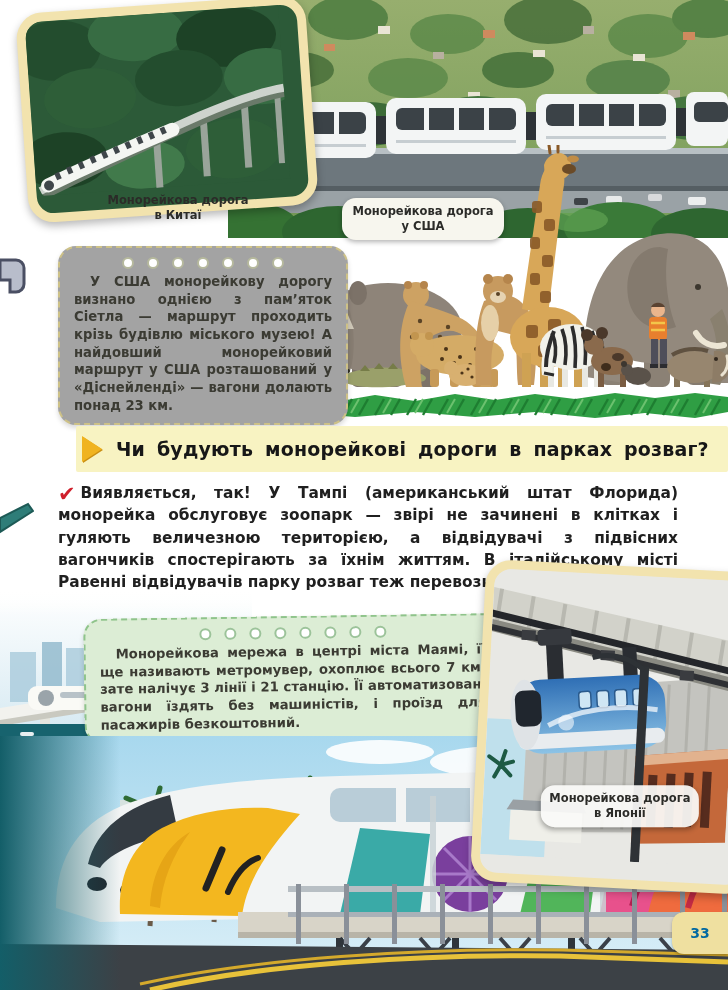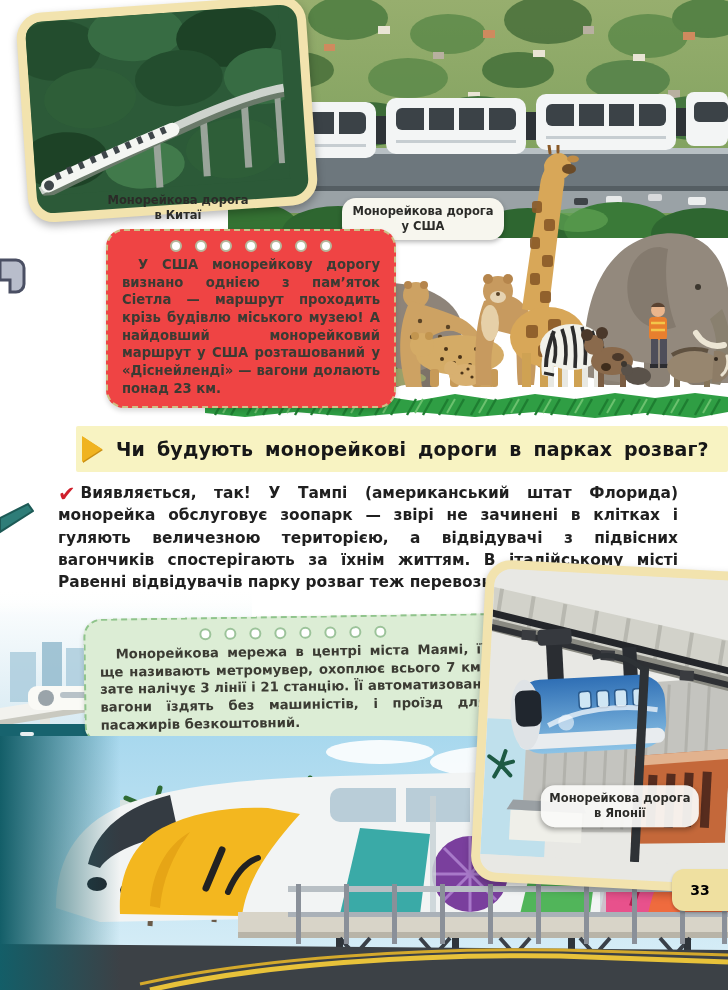--- a/index.html
+++ b/index.html
@@ -21,43 +21,43 @@
   .caption{font-size:11.5px;font-weight:700;color:#2b2b28;text-align:center;line-height:1.3;
            white-space:pre-line;}
   .caption-china{left:84px;top:193px;width:188px;}
   .pill{background:#f7f6ee;border-radius:14px;box-shadow:0 2px 5px rgba(0,0,0,.3);
         padding:6px 8px;}
   .caption-usa{left:342px;top:198px;width:146px;}
   .caption-japan{position:absolute;left:58px;top:210px;width:142px;transform:rotate(-3deg);
         background:rgba(250,250,247,.93);}
   
   .factbox{border-radius:18px;padding:4px 14px 8px 14px;box-shadow:0 3px 5px rgba(0,0,0,.15);}
-  .factbox1{left:58px;top:229px;width:258px;background:#ef4444;border:2px dashed #cdc187;margin-left:48px;}
+  .factbox1{left:58px;top:246px;width:258px;background:#a3a3a3;border:2px dashed #cdc187;}
   .factbox2{left:84px;top:616px;width:386px;background:#dcedd5;border:2px dashed #8fc48b;
             transform:rotate(-0.8deg);}
   .holes{display:flex;justify-content:center;gap:13px;margin:5px 0 4px 0;}
   .hole{width:8px;height:8px;border-radius:50%;background:#ffffff;border:2px solid #b6b99d;}
   .factbox2 .hole{border-color:#9cc39a;}
   .factbox p{margin:0;font-size:13.2px;font-weight:700;color:#3b3b33;line-height:1.34;
              text-align:justify;text-indent:16px;}
   
   .qband{left:76px;top:426px;width:652px;height:46px;background:#f8f3c2;display:flex;
          align-items:center;border-radius:2px;}
   .qarrow{width:0;height:0;border-top:13px solid transparent;border-bottom:13px solid transparent;
           border-left:20px solid #f0b31f;margin-left:6px;filter:drop-shadow(1px 1px 0 #c98e12);}
   .qtext{margin-left:14px;font-size:19px;font-weight:800;color:#171717;word-spacing:5px;
          letter-spacing:.2px;}
   
   .answer{left:58px;top:482px;width:620px;font-size:15.4px;font-weight:700;color:#1f1f1f;
           line-height:1.45;text-align:justify;}
   .check{color:#cf1f2b;font-size:21px;line-height:0;vertical-align:-3px;margin-right:5px;}
   
-  .page-tab{left:672px;top:869px;width:56px;height:42px;background:#efe0a0;
+  .page-tab{left:672px;top:912px;width:56px;height:42px;background:#efe0a0;
             border-radius:12px 0 0 12px;display:flex;align-items:center;justify-content:center;
-            font-size:14px;font-weight:800;color:#000000;box-shadow:0 2px 3px rgba(0,0,0,.25);}
+            font-size:14px;font-weight:800;color:#0369a1;box-shadow:0 2px 3px rgba(0,0,0,.25);}
   .bleed-a{left:0;top:252px;}
   .bleed-b{left:0;top:496px;}
 </style>
 </head>
 <body>
 
 <div class="abs photo-usa">
 <svg width="500" height="238" viewBox="0 0 500 238">
   <defs>
     <linearGradient id="hill" x1="0" y1="0" x2="0" y2="1">

